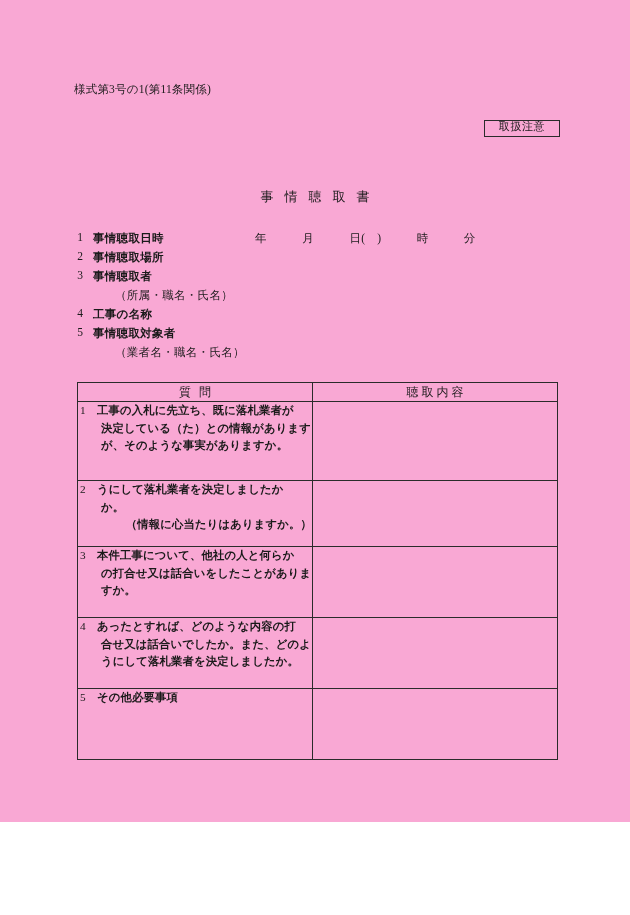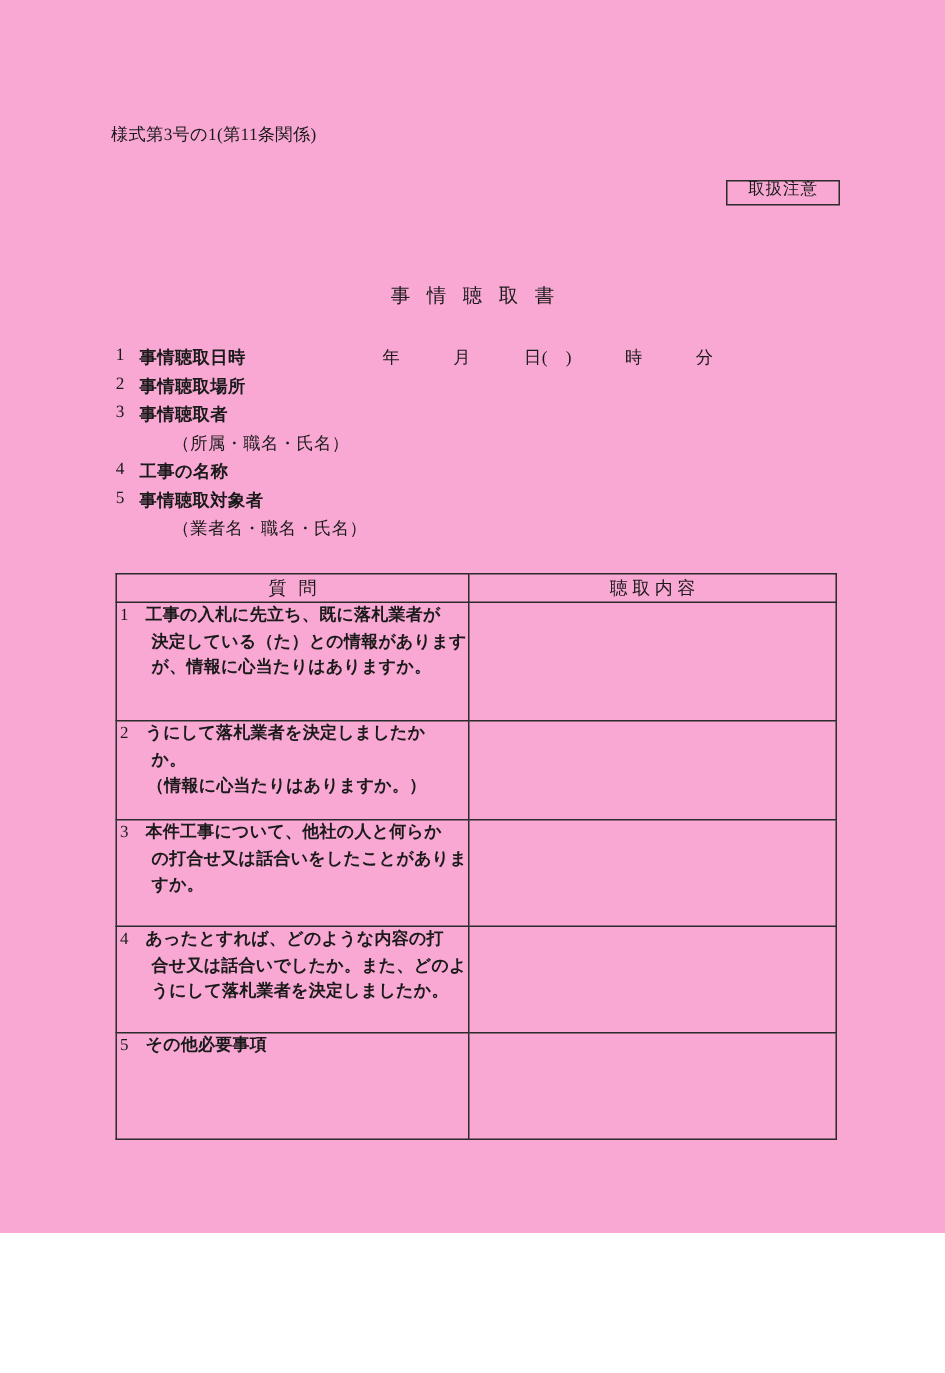--- a/index.html
+++ b/index.html
@@ -168,21 +168,21 @@
     top: 0;
   }
 
   .q-line {
     letter-spacing: 0.2px;
     white-space: nowrap;
     font-weight: bold;
   }
   
   .q-line.cont  { margin-left: 4px; }
-  .q-line.paren { margin-left: 1px; }
+  .q-line.paren { margin-left: 1px; text-align: right; }
 
   .a-cell {
     position: relative;
   }
 
   
   tr.row-q1 .q-cell, tr.row-q1 .a-cell { height: 78px; }
   tr.row-q2 .q-cell, tr.row-q2 .a-cell { height: 65px; }
   tr.row-q3 .q-cell, tr.row-q3 .a-cell { height: 70px; }
   tr.row-q4 .q-cell, tr.row-q4 .a-cell { height: 70px; }
@@ -251,21 +251,21 @@
       </tr>
     </thead>
     <tbody>
 
       <tr class="row-q1">
         <td class="q-cell">
           <div class="q-body">
             <span class="q-num">1</span>
             <div class="q-line">工事の入札に先立ち、既に落札業者が</div>
             <div class="q-line cont">決定している（た）との情報があります</div>
-            <div class="q-line cont">が、情報に心当たりはありますか。</div>
+            <div class="q-line cont">が、そのような事実がありますか。</div>
           </div>
         </td>
         <td class="a-cell"></td>
       </tr>
 
       <tr class="row-q2">
         <td class="q-cell">
           <div class="q-body">
             <span class="q-num">2</span>
             <div class="q-line">うにして落札業者を決定しましたか</div>

